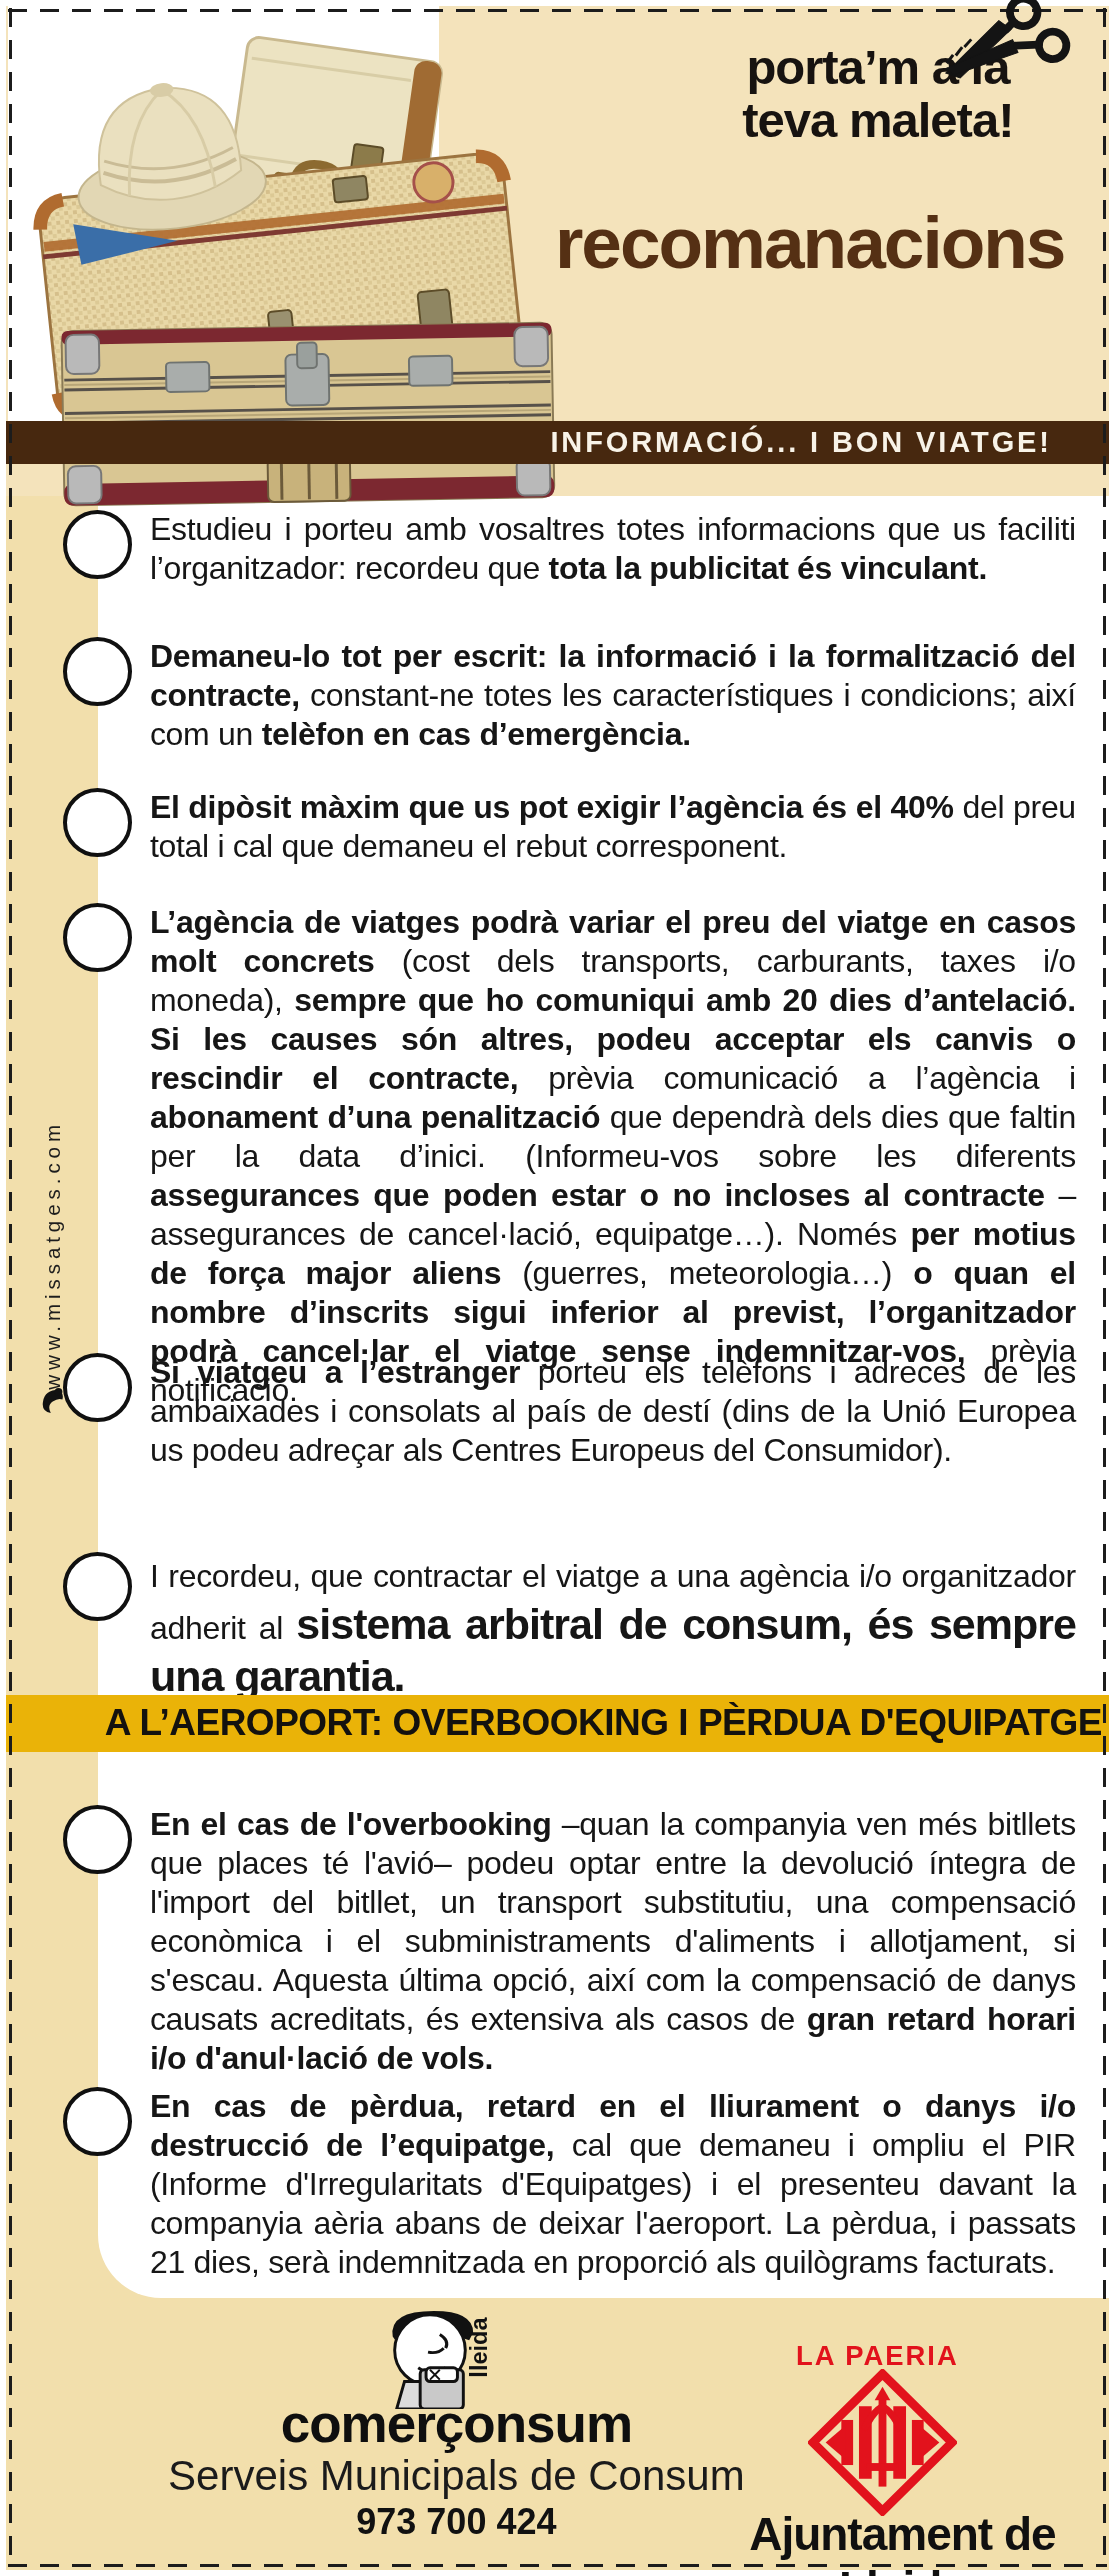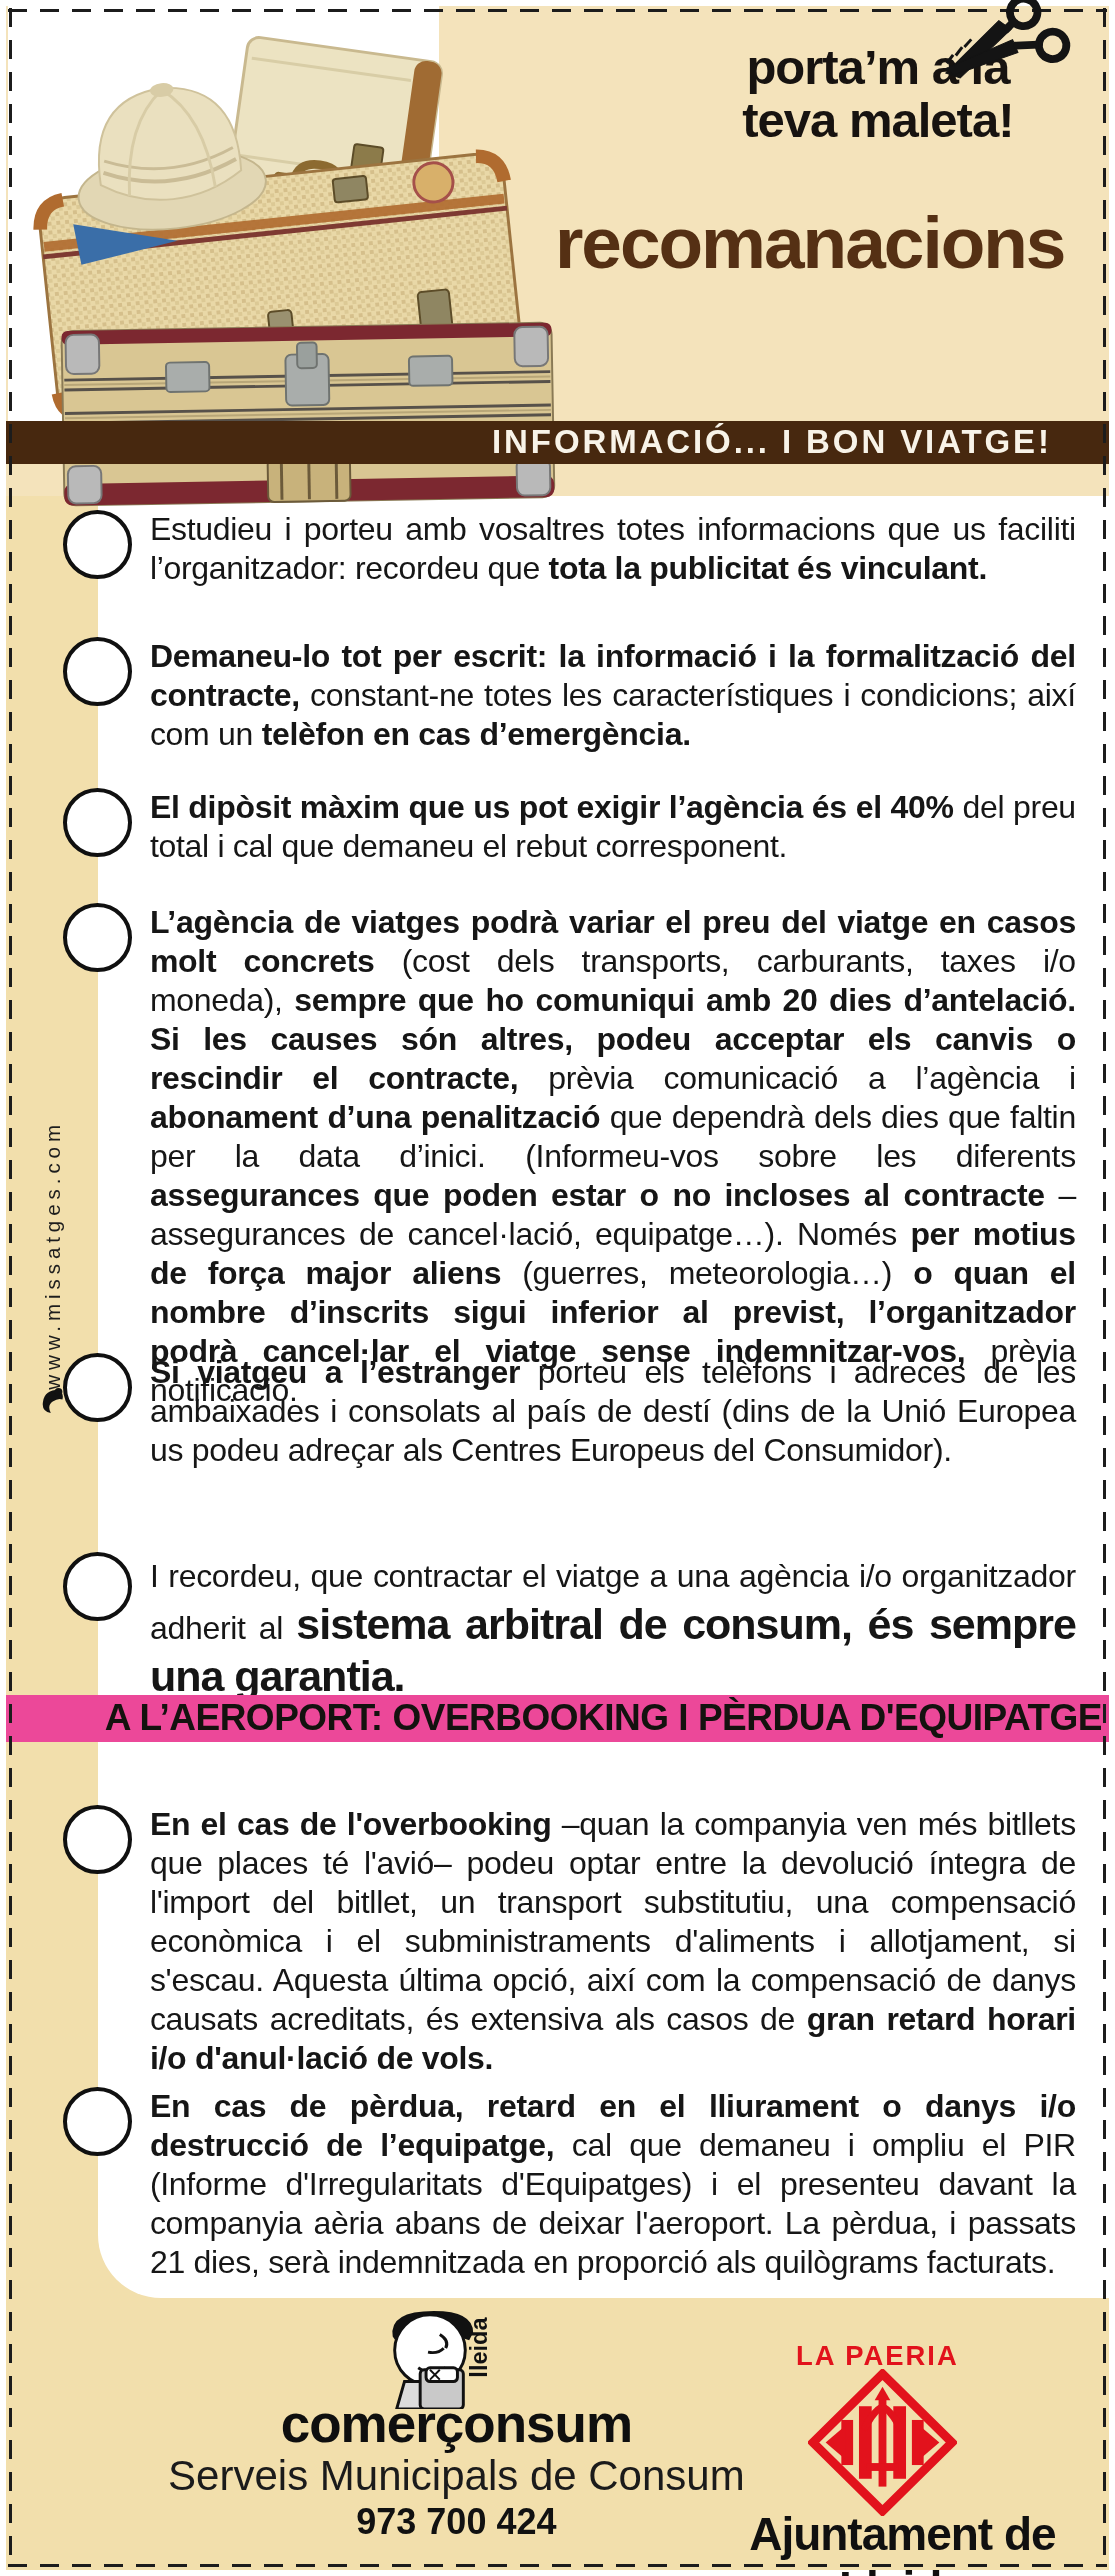--- a/index.html
+++ b/index.html
@@ -15,40 +15,40 @@
   .footer-bg{position:absolute;left:0;top:2292px;right:0;height:272px;background:#f2dfac;}
   
   .cut{position:absolute;background:transparent;z-index:60;}
   .cut.h{height:2.9px;left:2px;right:2px;background:repeating-linear-gradient(90deg,#1c1c1c 0 18.6px,transparent 18.6px 32px);}
   .cut.v{width:2.9px;top:2px;bottom:2px;background:repeating-linear-gradient(180deg,#1c1c1c 0 18.6px,transparent 18.6px 32px);}
   .cut.top{top:2.9px;} .cut.bottom{bottom:2.9px;} .cut.left{left:2.9px;} .cut.right{right:2.9px;}
   
   .tagline{position:absolute;left:680px;top:35px;width:384px;text-align:center;font-weight:700;font-size:49px;line-height:53px;color:#171310;letter-spacing:-1px;z-index:20;}
   .title{position:absolute;left:549px;top:196px;width:549px;font-weight:700;font-size:73px;line-height:82px;color:#553014;letter-spacing:-2px;z-index:20;}
   .brown-banner{position:absolute;left:0;right:0;top:415px;height:43px;background:#47280f;z-index:21;display:flex;align-items:center;justify-content:flex-end;padding-right:57px;box-sizing:border-box;}
-  .brown-banner span{color:#f8f3e8;font-weight:700;font-size:33px;letter-spacing:2.9px;}
+  .brown-banner span{color:#f8f3e8;font-weight:700;font-size:29px;letter-spacing:2.9px;}
   .scissors{position:absolute;left:939px;top:-5.9px;z-index:62;transform:rotate(-31deg);}
   
   .suitcases{position:absolute;left:13.7px;top:25.5px;z-index:10;}
   
   .missatges{position:absolute;left:15.7px;top:1117px;width:63px;height:265px;z-index:25;
     display:flex;align-items:center;justify-content:center;}
   .missatges .txt{transform:rotate(180deg);writing-mode:vertical-rl;font-size:20.6px;letter-spacing:4.9px;color:#1d1d1d;}
   .missatges-glyph{position:absolute;left:33px;top:1380px;z-index:25;}
   
   .bullet{position:absolute;left:57px;width:1013px;z-index:30;}
   .dot{position:absolute;left:0;top:0px;width:61px;height:61px;border:4.9px solid #101010;border-radius:50%;background:#ffffff;}
   .btext{margin-left:87px;font-size:32px;line-height:39px;color:#161616;text-align:justify;letter-spacing:-0.3px;}
   .b1{top:504px;} .b2{top:631px;} .b3{top:782px;} .b4{top:897px;}
   .b5{top:1317px;margin-top:30px;} .b6{top:1546px;} .b7{top:1799px;} .b8{top:2081px;}
   .b6 .btext{line-height:48px;}
   .run-bold{font-weight:700;}
   .run-big{font-weight:700;font-size:43px;letter-spacing:-1px;}
   
-  .airport-banner{position:absolute;left:0;right:0;top:1689px;height:47px;background:#ec4899;z-index:31;display:flex;align-items:center;}
+  .airport-banner{position:absolute;left:0;right:0;top:1689px;height:57px;background:#eab308;z-index:31;display:flex;align-items:center;}
   .airport-banner span{display:block;width:100%;padding-left:92px;box-sizing:border-box;text-align:center;font-weight:700;font-size:37px;letter-spacing:-0.5px;color:#14120f;}
   
   .footer-item{position:absolute;z-index:40;}
   .brand-figure{left:365px;top:2301px;}
   .brand-word{left:235px;top:2387px;width:431px;text-align:center;font-weight:800;font-size:53px;letter-spacing:-1px;color:#0f0f0f;}
   .serveis{left:39px;top:2446px;width:823px;text-align:center;font-size:42px;color:#1b1b1b;}
   .phone{left:39px;top:2495px;width:823px;text-align:center;font-weight:700;font-size:36px;color:#111;}
   .paeria-label{left:754px;top:2334px;width:235px;text-align:center;font-weight:700;font-size:27.4px;letter-spacing:2px;color:#e2121c;}
   .paeria-logo{left:802px;top:2363px;}
   .ajuntament{left:686px;top:2501px;width:421px;text-align:center;font-weight:700;font-size:46px;letter-spacing:-1px;color:#101010;}

